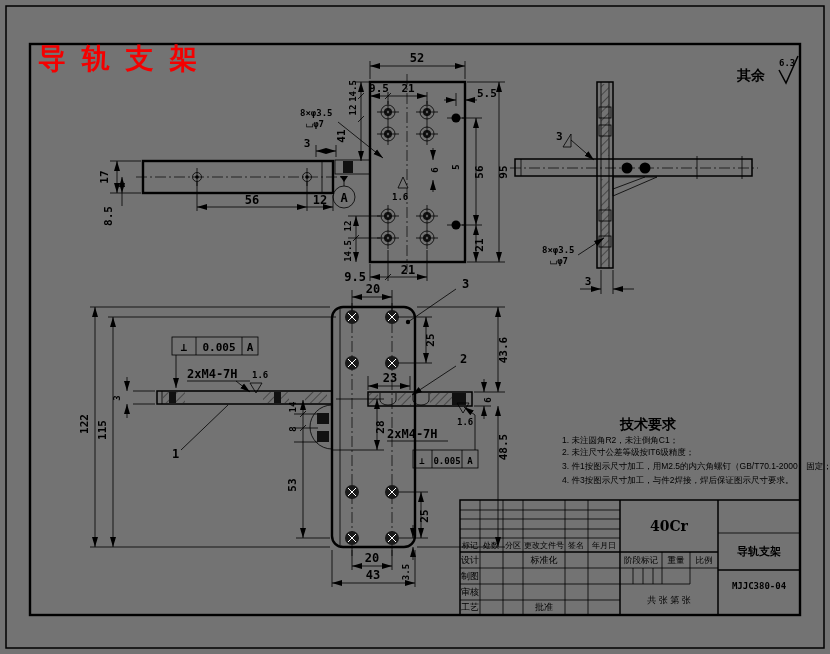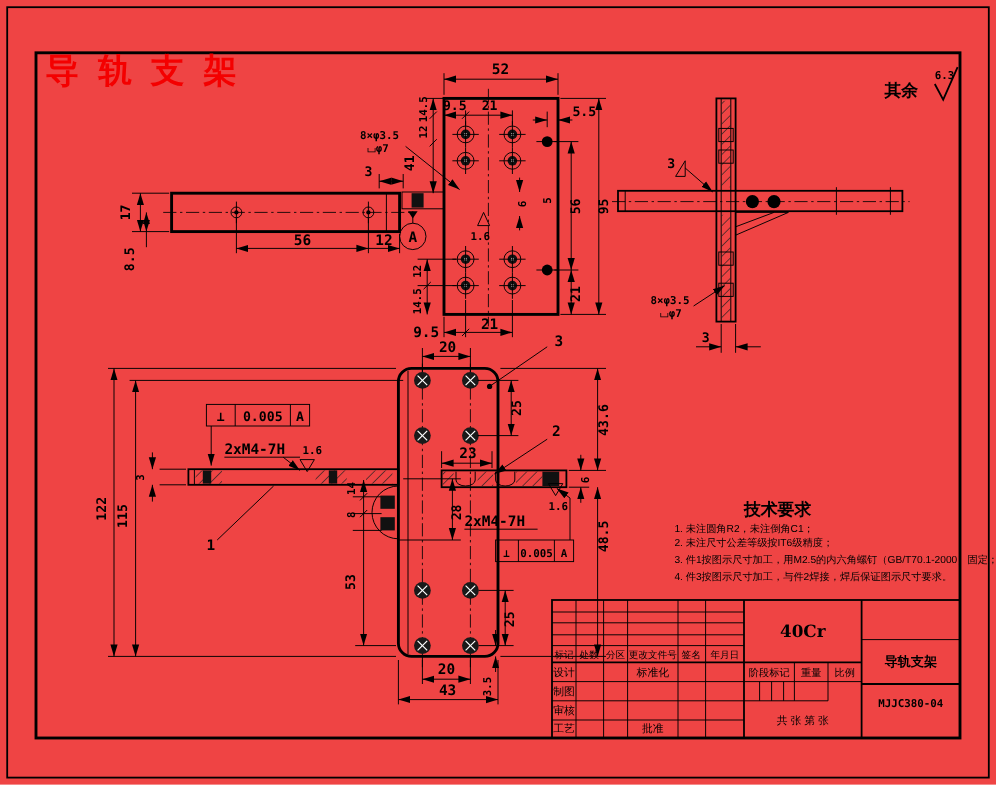--- a/index.html
+++ b/index.html
@@ -1,16 +1,16 @@
 <!DOCTYPE html>
 <html><head>
 <meta charset="utf-8">
 <style>
   html,body{margin:0;padding:0;background:#fff;}
-  .stage{position:relative;width:830px;height:654px;background:#ef4444;overflow:hidden;}
+  .stage{position:relative;width:830px;height:654px;background:#737373;overflow:hidden;}
   svg{position:absolute;left:0;top:0;}
   .thick{stroke:#000;stroke-width:2.4;fill:none;}
   .med{stroke:#000;stroke-width:1.5;fill:none;}
   .thin{stroke:#000;stroke-width:0.8;fill:none;}
   .dim{stroke:#000;stroke-width:0.8;fill:none;}
   .cl{stroke:#000;stroke-width:0.7;fill:none;stroke-dasharray:11 3 2 3;}
   text{fill:#000;}
   .d{font:700 11px "DejaVu Sans Mono",monospace;}
   .d9{font:700 9px "DejaVu Sans Mono",monospace;}
   .d12{font:700 12px "DejaVu Sans Mono",monospace;}

